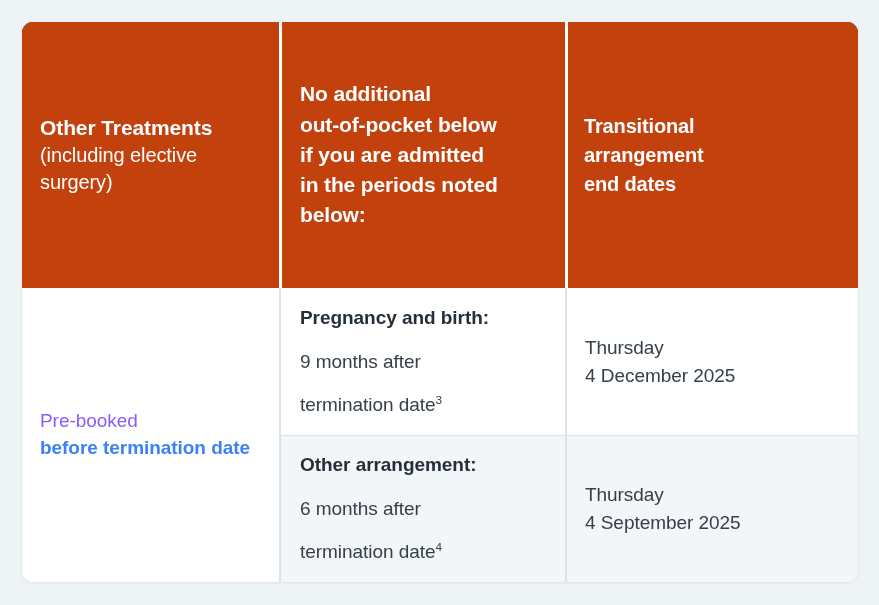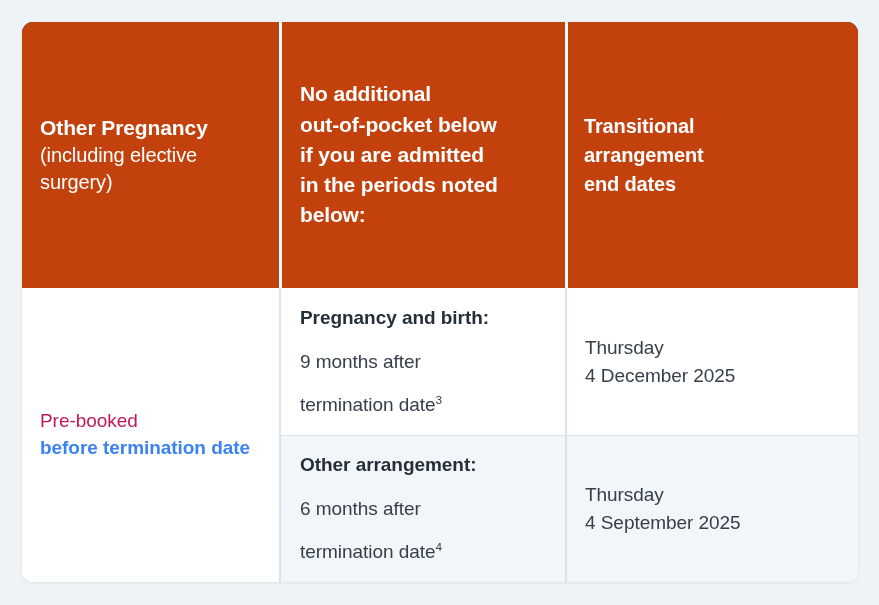--- a/index.html
+++ b/index.html
@@ -106,21 +106,21 @@
     flex-direction: column;
     justify-content: center;
     padding: 0 18px;
     position: relative;
     border-right: 2px solid #dbe3ea;
   }
 
   .rowhead-line {
     font-size: 19px;
     line-height: 1.42;
-    color: #be185d;
+    color: #8b5cf6;
     letter-spacing: -0.05px;
   }
   .rowhead-line.strong {
     font-weight: bold;
     color: #3b82f6;
   }
 
   .rows {
     flex: 1 1 auto;
     display: flex;
@@ -182,21 +182,21 @@
   }
 </style>
 </head>
 <body>
 
 <div class="table-card">
 
   <div class="thead">
 
     <div class="th col-1">
-      <div class="th-title">Other Pregnancy</div>
+      <div class="th-title">Other Treatments</div>
       <div class="th-sub">(including elective</div>
       <div class="th-sub">surgery)</div>
     </div>
 
     <div class="th col-2">
       <div class="th-block">No additional</div>
       <div class="th-block">out-of-pocket below</div>
       <div class="th-block">if you are admitted</div>
       <div class="th-block">in the periods noted</div>
       <div class="th-block">below:</div>

